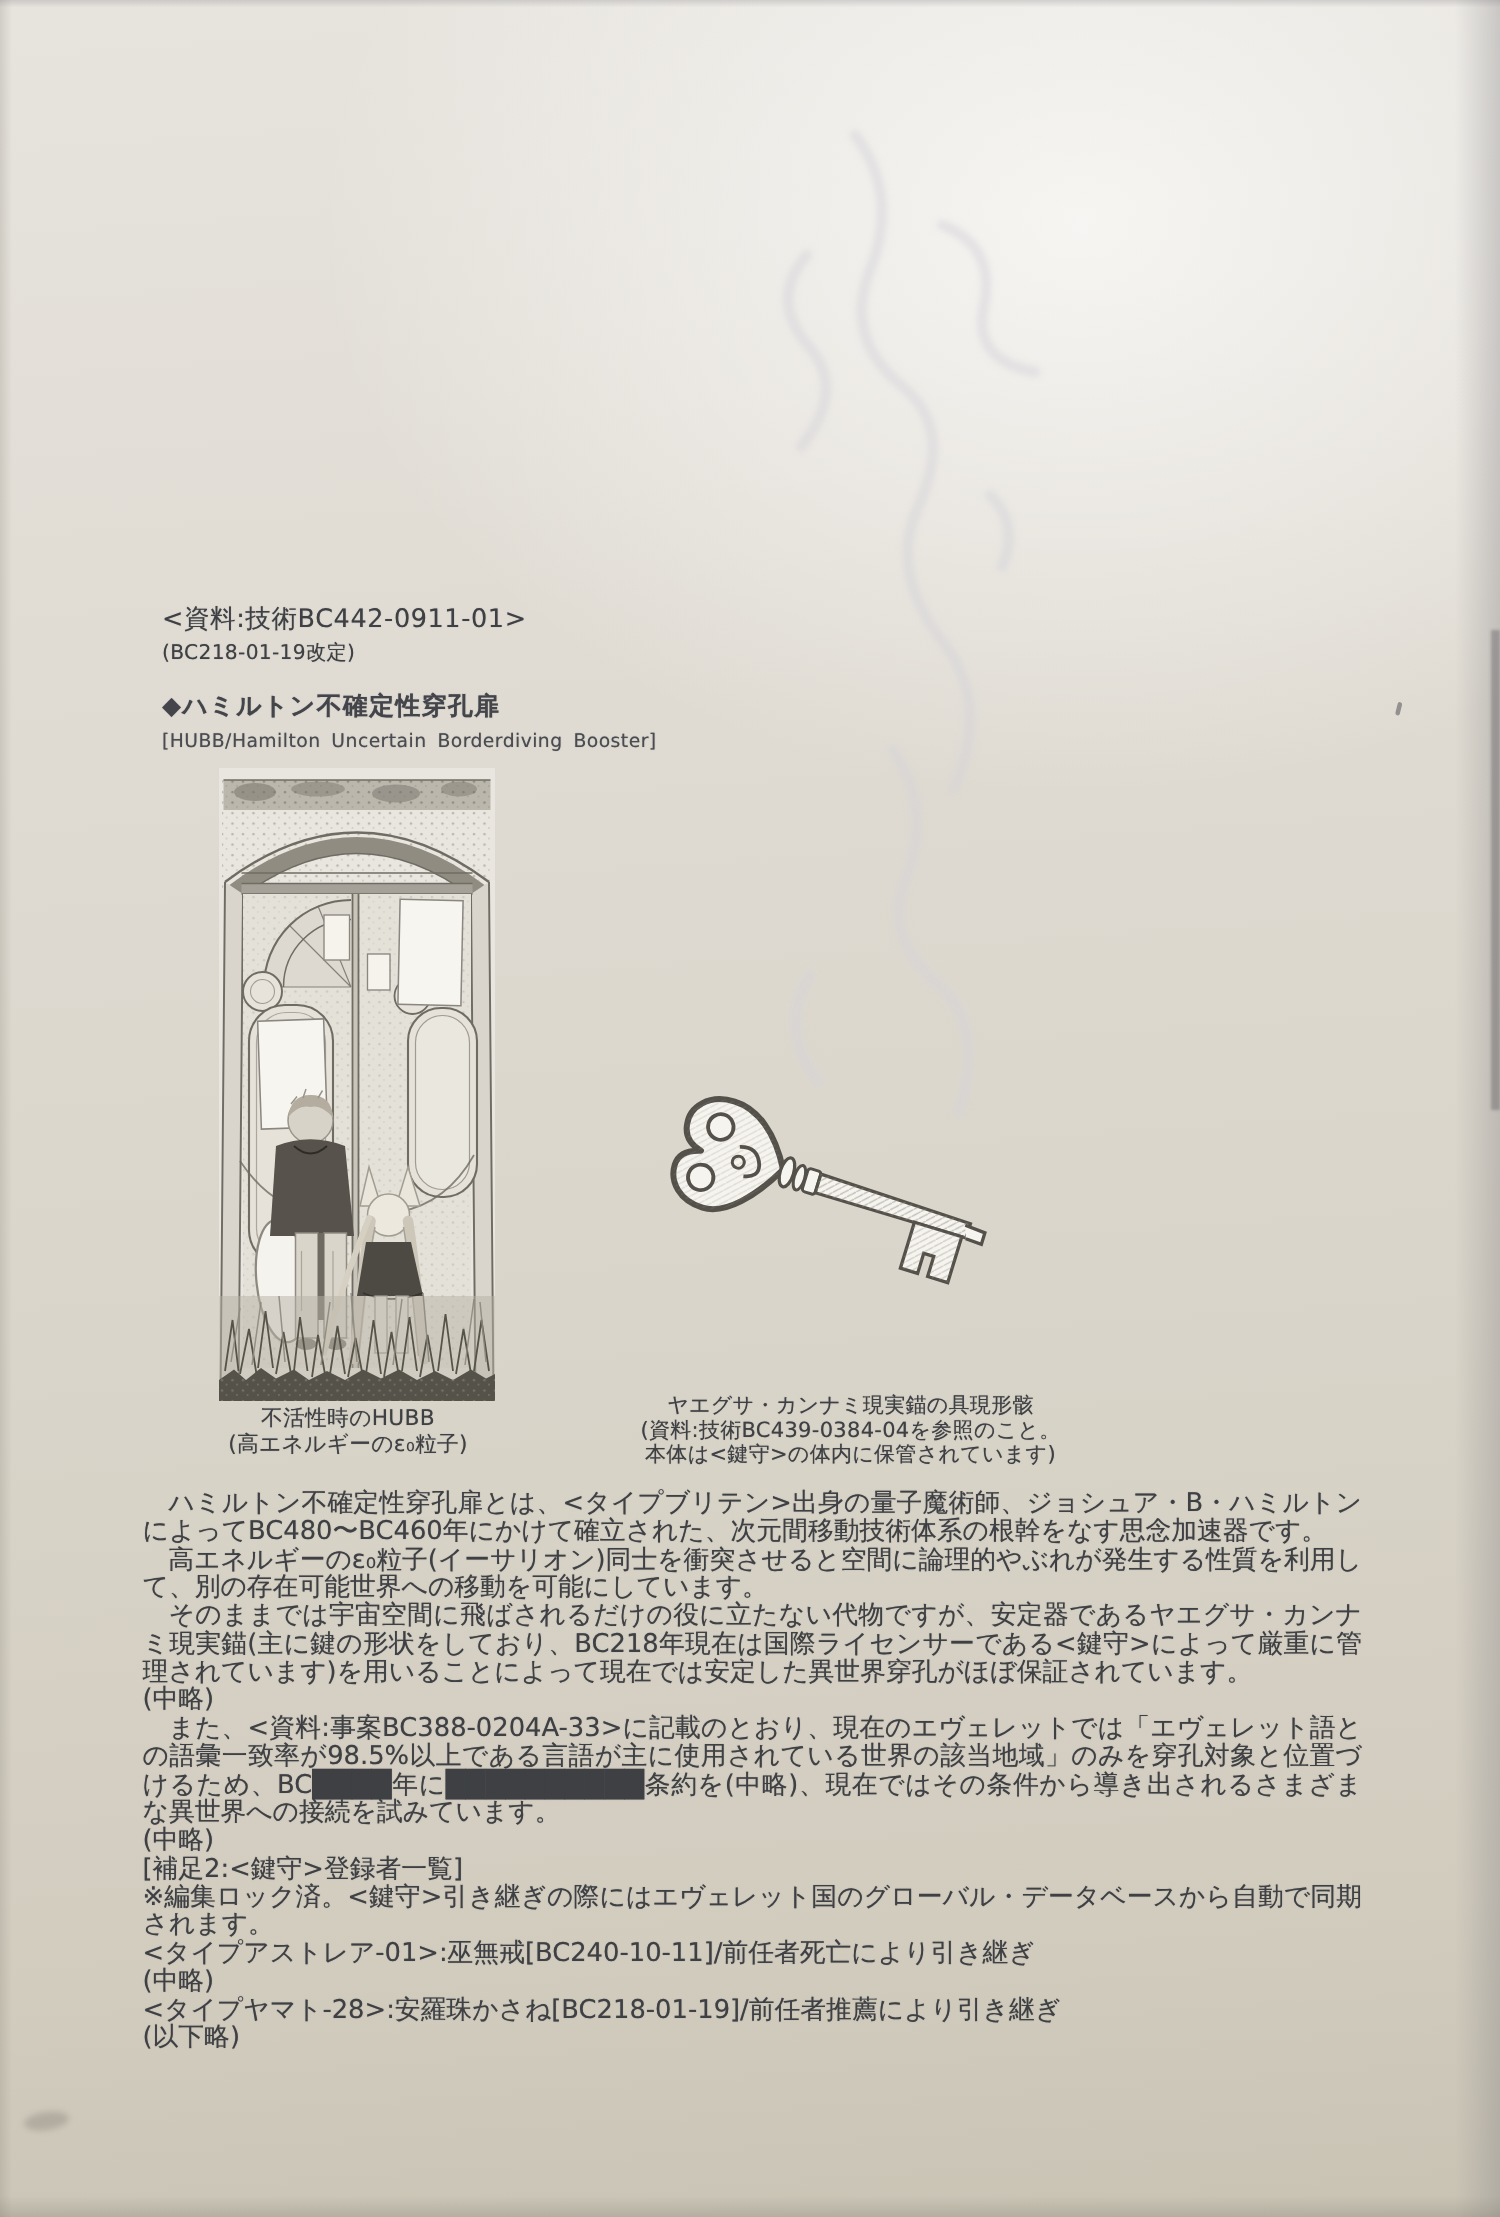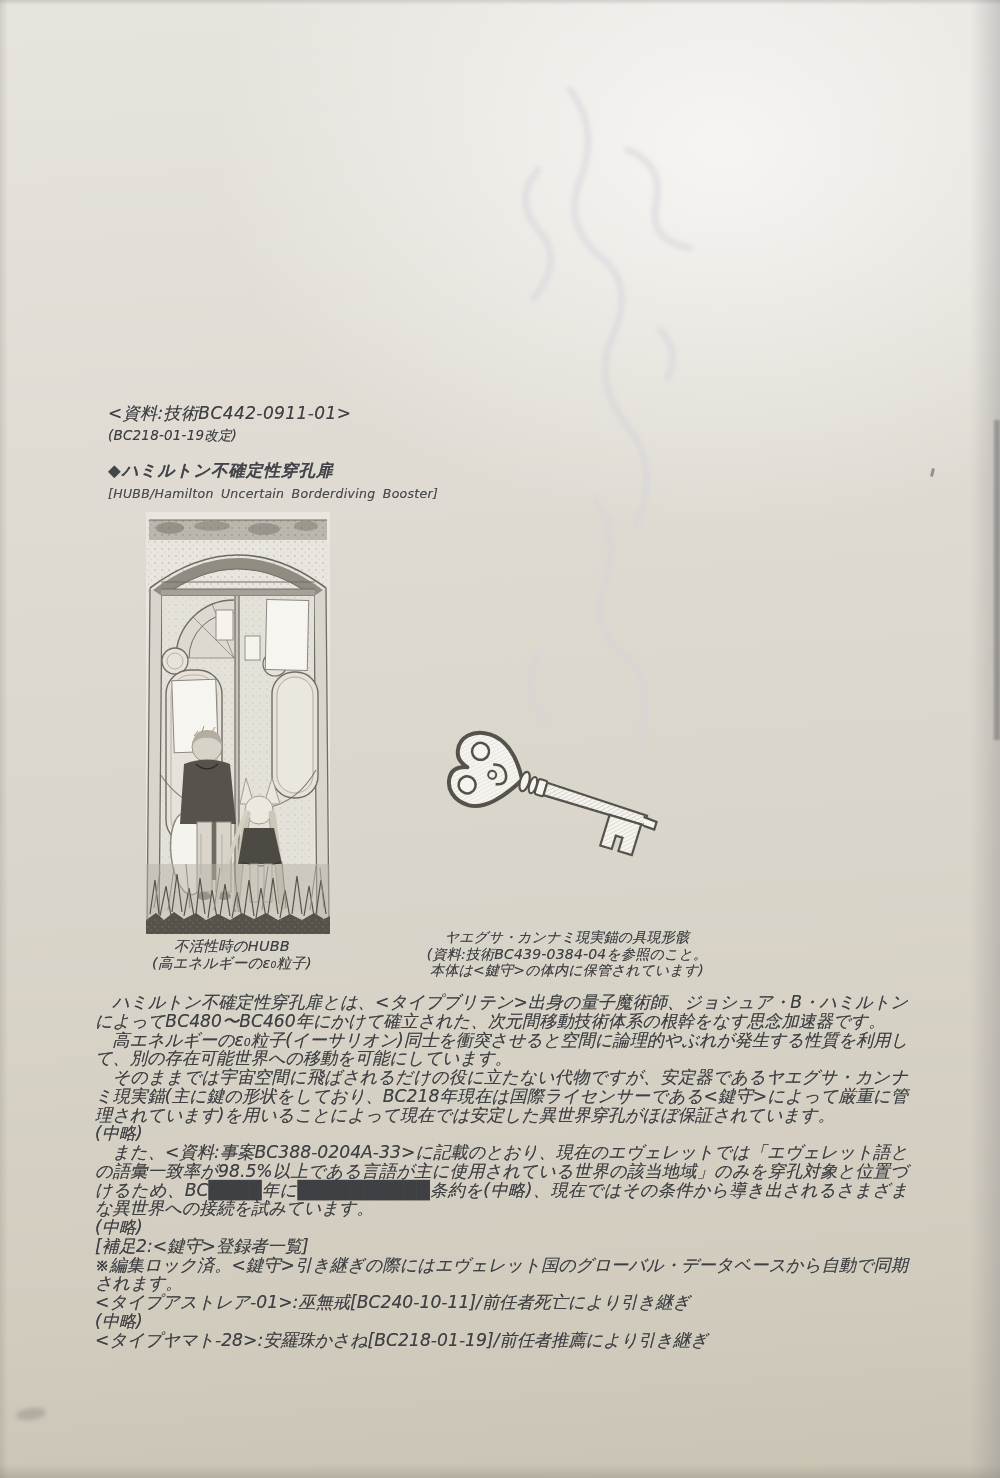--- a/index.html
+++ b/index.html
@@ -4,21 +4,21 @@
 <style>
   html,body{margin:0;padding:0;background:#b8b3a8;}
   .page{
     position:relative;width:1000px;height:1478px;overflow:hidden;
     font-family:"DejaVu Sans",sans-serif;color:#3e4044;
     background:
       radial-gradient(ellipse 820px 620px at 72% 10%, rgba(248,247,245,.9) 0%, rgba(248,247,245,0) 62%),
       linear-gradient(176deg,#e7e4de 0%,#e0dcd4 28%,#dad5ca 58%,#d2ccbf 86%,#c9c3b4 100%);
   }
   .abs{position:absolute;}
-  .txt{text-shadow:0 0 .6px rgba(62,64,68,.55);font-style:italic;}
+  .txt{text-shadow:0 0 .6px rgba(62,64,68,.55);}
   
   .doc-ref{left:108px;top:403px;font-size:17px;line-height:20px;letter-spacing:.4px;}
   .doc-rev{left:108px;top:427px;font-size:13.5px;line-height:16px;letter-spacing:.2px;}
   .title{left:108px;top:461px;font-size:16.5px;line-height:20px;letter-spacing:1px;font-weight:bold;color:#43454a;}
   .subtitle{left:108px;top:486px;font-size:12.5px;line-height:15px;letter-spacing:.3px;word-spacing:3px;color:#4a4c51;}
   
   .fig-door{left:146px;top:512px;width:184px;height:422px;}
   .fig-key{left:425px;top:716px;width:255px;height:155px;}
   .cap{font-size:14.5px;line-height:17px;text-align:center;letter-spacing:.2px;}
   .cap-door{left:132px;top:938px;width:200px;}
@@ -231,20 +231,21 @@
     <p>　高エネルギーのε₀粒子(イーサリオン)同士を衝突させると空間に論理的やぶれが発生する性質を利用して、別の存在可能世界への移動を可能にしています。</p>
     <p>　そのままでは宇宙空間に飛ばされるだけの役に立たない代物ですが、安定器であるヤエグサ・カンナミ現実錨(主に鍵の形状をしており、BC218年現在は国際ライセンサーである&lt;鍵守&gt;によって厳重に管理されています)を用いることによって現在では安定した異世界穿孔がほぼ保証されています。</p>
     <p>(中略)</p>
     <p>　また、&lt;資料:事案BC388-0204A-33&gt;に記載のとおり、現在のエヴェレットでは「エヴェレット語との語彙一致率が98.5%以上である言語が主に使用されている世界の該当地域」のみを穿孔対象と位置づけるため、BC████年に██████████条約を(中略)、現在ではその条件から導き出されるさまざまな異世界への接続を試みています。</p>
     <p>(中略)</p>
     <p>[補足2:&lt;鍵守&gt;登録者一覧]</p>
     <p>※編集ロック済。&lt;鍵守&gt;引き継ぎの際にはエヴェレット国のグローバル・データベースから自動で同期されます。</p>
     <p>&lt;タイプアストレア-01&gt;:巫無戒[BC240-10-11]/前任者死亡により引き継ぎ</p>
     <p>(中略)</p>
     <p>&lt;タイプヤマト-28&gt;:安羅珠かさね[BC218-01-19]/前任者推薦により引き継ぎ</p>
+    <p>(以下略)</p>
   </div>
 
   <div class="abs edge-left"></div>
   <div class="abs edge-top"></div>
   <div class="abs edge-right"></div>
   <div class="abs edge-right-dark"></div>
   <div class="abs edge-bottom"></div>
   <div class="abs mark-tick"></div>
   <div class="abs smudge-bl"></div>
 </div>

